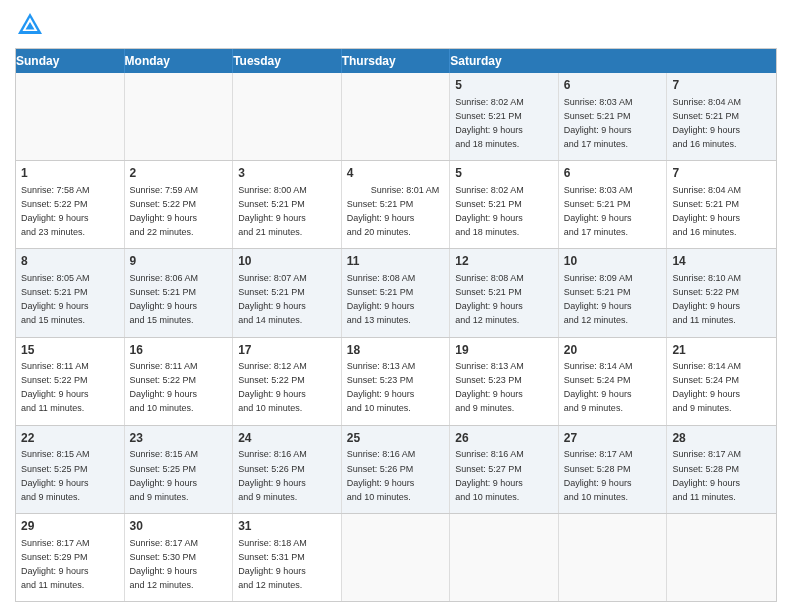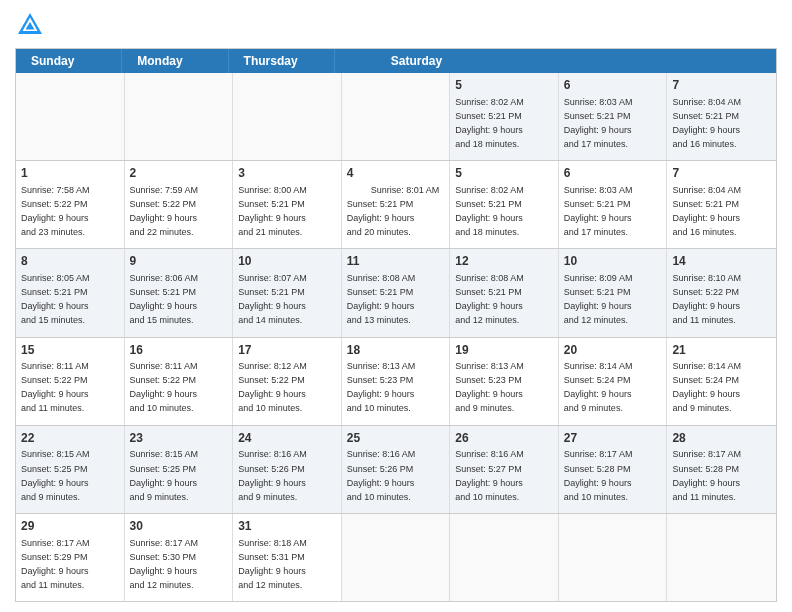--- a/index.html
+++ b/index.html
@@ -68,24 +68,24 @@
     }
     .cal-header-row {
       display: grid;
       grid-template-columns: repeat(7, 1fr);
       background: #2979b8;
     }
     .cal-header-cell {
       color: #fff;
       font-weight: bold;
       font-size: 12px;
-      padding: 5px 15px;
+      padding: 5px 0;
       border-right: 1px solid #3a8acc;
     }
-    .cal-header-cell:last-child { border-right: none; margin-left: 41px; }
+    .cal-header-cell:last-child { border-right: none; }
     .cal-body {
       flex: 1;
       display: flex;
       flex-direction: column;
     }
     .cal-week {
       display: grid;
       grid-template-columns: repeat(7, 1fr);
       flex: 1;
       border-top: 1px solid #ccc;
@@ -134,20 +134,21 @@
     <div class="title-section">
       <div class="month-title"></div>
       <div class="location"></div>
     </div>
   </div>
 
   <div class="calendar">
     <div class="cal-header-row">
     <div class="cal-header-cell">Sunday</div>
         <div class="cal-header-cell">Monday</div>
+        <div class="cal-header-cell">Tuesday</div>
         <div class="cal-header-cell">Thursday</div>
         <div class="cal-header-cell">Saturday</div>
       </div>
     <div class="cal-body">
     <div class="cal-week">
           <div class="cal-cell empty"></div>
           <div class="cal-cell empty"></div>
           <div class="cal-cell empty"></div>
           <div class="cal-cell empty"></div>
           <div class="cal-cell alt-bg"><span class="day-num">5</span><span class="cell-text" style="white-space: pre-line;">Sunrise: 8:02 AM

